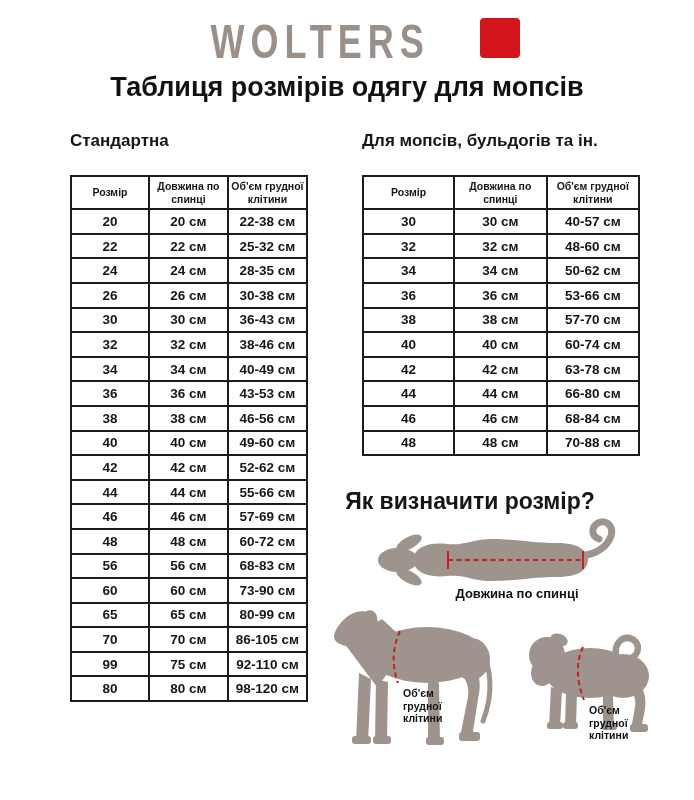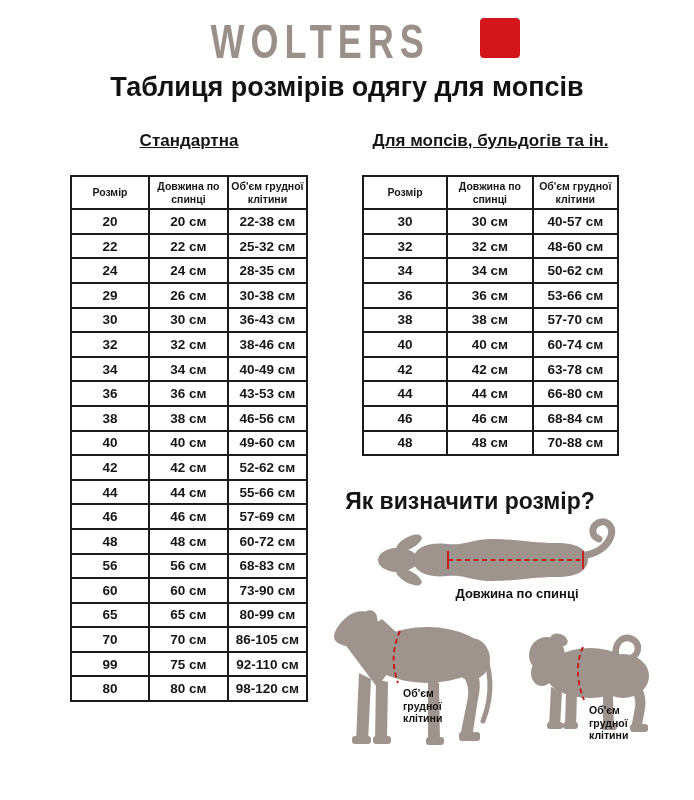--- a/index.html
+++ b/index.html
@@ -13,22 +13,22 @@
     transform:scaleX(0.75);transform-origin:center;white-space:nowrap;line-height:1;}
   .logo-square{width:40px;height:40px;background:var(--accent-red);border-radius:4px;flex:0 0 auto;}
 
   
   .page-title{position:absolute;top:72px;left:0;width:694px;text-align:center;
     font-size:27px;font-weight:bold;color:#111;}
 
   
   .col{position:absolute;top:131px;}
   .col-left{left:70px;width:238px;}
-  .col-right{left:362px;width:257px;}
-  .table-subtitle{text-align:center;font-size:17px;font-weight:bold;margin:0 0 6px 0;white-space:nowrap;text-decoration:underline;}
+  .col-right{left:362px;width:278px;}
+  .table-subtitle{font-size:17px;font-weight:bold;margin:0 0 6px 0;white-space:nowrap;}
   table.size-table{width:100%;border-collapse:collapse;table-layout:fixed;margin-top:24px;}
   table.size-table th,table.size-table td{border:2px solid #1c1c1c;text-align:center;vertical-align:middle;}
   table.size-table th{font-size:10.5px;font-weight:bold;line-height:1.2;padding:3px 1px;height:24px;}
   table.size-table td{font-size:13.5px;font-weight:bold;height:22.6px;padding:0 2px;}
   table.size-table col.c1{width:33%;} table.size-table col.c2{width:33.5%;} table.size-table col.c3{width:33.5%;}
 
   
   .howto-heading{position:absolute;left:320px;top:488px;width:300px;text-align:center;
     font-size:23px;font-weight:bold;}
   .abs{position:absolute;}
@@ -79,21 +79,21 @@
             <td>22</td>
             <td>22 см</td>
             <td>25-32 см</td>
           </tr>
           <tr>
             <td>24</td>
             <td>24 см</td>
             <td>28-35 см</td>
           </tr>
           <tr>
-            <td>29</td>
+            <td>26</td>
             <td>26 см</td>
             <td>30-38 см</td>
           </tr>
           <tr>
             <td>30</td>
             <td>30 см</td>
             <td>36-43 см</td>
           </tr>
           <tr>
             <td>32</td>

